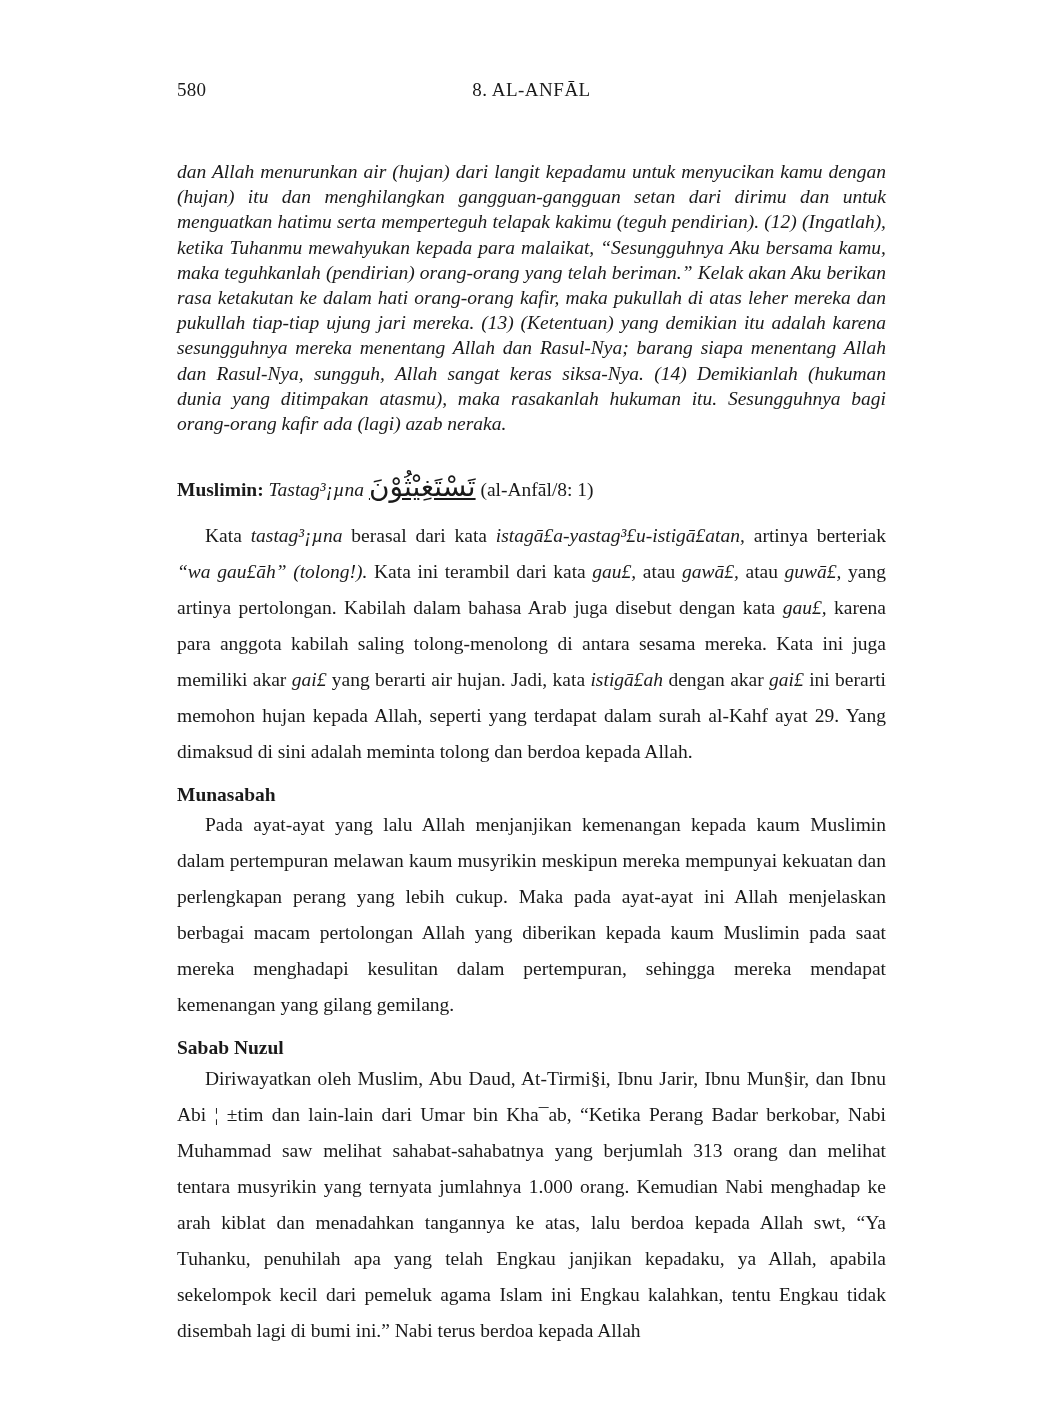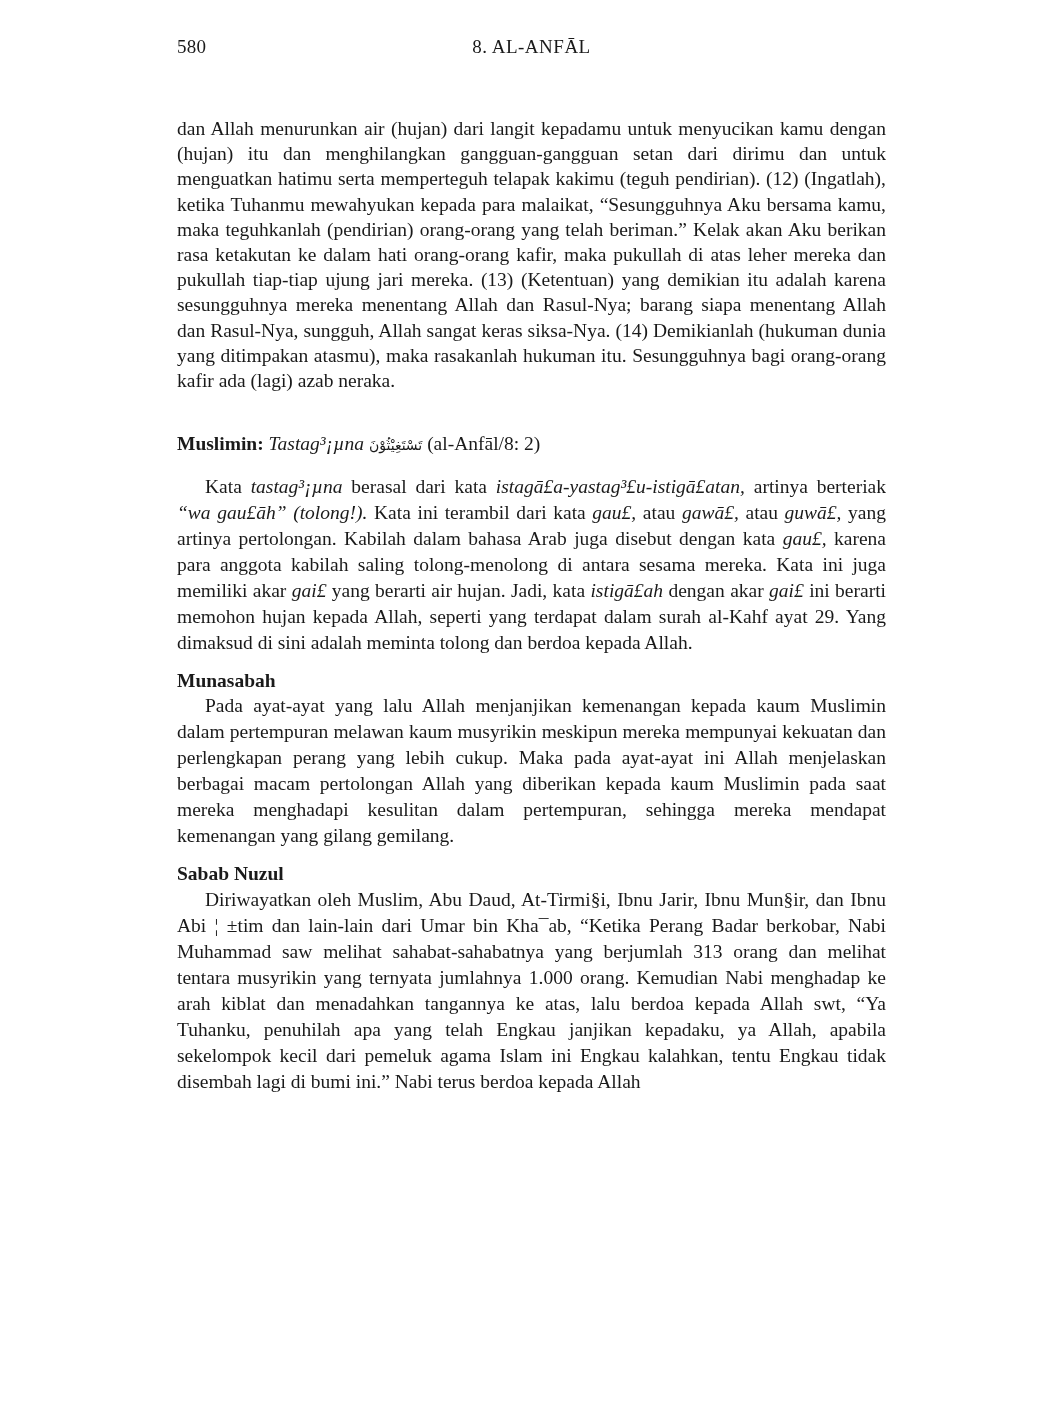--- a/index.html
+++ b/index.html
@@ -11,61 +11,63 @@
     width: 1063px;
     height: 1417px;
     overflow: hidden;
     font-family: "Liberation Serif", "DejaVu Serif", serif;
     color: #1a1a1a;
   }
   .page {
     box-sizing: border-box;
     width: 1063px;
     height: 1417px;
-    padding: 36px 177px 0 177px;
+    padding: 79px 177px 0 177px;
     background: #ffffff;
     border-radius: 32px;
   }
   .page-header {
     display: grid;
     grid-template-columns: 1fr auto 1fr;
     align-items: baseline;
     font-size: 19px;
     letter-spacing: 0.3px;
   }
   .page-header .hdr-left  { text-align: left; }
   .page-header .hdr-mid   { letter-spacing: 0.5px; }
   .page-header .hdr-right { text-align: right; }
 
   p, h3 { margin: 0; }
 
   .translation {
     margin-top: 58px;
+    font-style: italic;
     font-size: 19.5px;
     line-height: 25.2px;
     text-align: justify;
   }
 
   .kosakata-line {
     margin-top: 38px;
     font-size: 19.5px;
     line-height: 25px;
   }
   .kosakata-line .label { font-weight: bold; }
   .kosakata-line .term  { font-style: italic; }
   .kosakata-line .arabic {
     font-family: "DejaVu Sans", sans-serif;
-    font-size: 14px;
+    font-size: 28px;
     direction: rtl;
     unicode-bidi: isolate;
+    text-decoration: underline;
   }
 
   .body-para {
     font-size: 19.5px;
-    line-height: 26px;
+    line-height: 36px;
     text-align: justify;
     text-indent: 28px;
   }
   .body-para i { font-style: italic; }
 
   .kosakata-body { margin-top: 16px; }
 
   .section-heading {
     margin-top: 12px;
     font-size: 19.5px;
@@ -78,21 +80,21 @@
 
 <div class="page">
 
   <div class="page-header">
     <span class="hdr-left">580</span>
     <span class="hdr-mid">8. AL-ANFĀL</span>
   </div>
 
   <p class="translation">dan Allah menurunkan air (hujan) dari langit kepadamu untuk menyucikan kamu dengan (hujan) itu dan menghilangkan gangguan-gangguan setan dari dirimu dan untuk menguatkan hatimu serta memperteguh telapak kakimu (teguh pendirian). (12) (Ingatlah), ketika Tuhanmu mewahyukan kepada para malaikat, “Sesungguhnya Aku bersama kamu, maka teguhkanlah (pendirian) orang-orang yang telah beriman.” Kelak akan Aku berikan rasa ketakutan ke dalam hati orang-orang kafir, maka pukullah di atas leher mereka dan pukullah tiap-tiap ujung jari mereka. (13) (Ketentuan) yang demikian itu adalah karena sesungguhnya mereka menentang Allah dan Rasul-Nya; barang siapa menentang Allah dan Rasul-Nya, sungguh, Allah sangat keras siksa-Nya. (14) Demikianlah (hukuman dunia yang ditimpakan atasmu), maka rasakanlah hukuman itu. Sesungguhnya bagi orang-orang kafir ada (lagi) azab neraka.</p>
 
-  <p class="kosakata-line"><span class="label">Muslimin:</span> <span class="term">Tastag³¡µna</span> <span class="arabic">تَسْتَغِيْثُوْنَ</span> <span>(al-Anfāl/8: 2)</span></p>
+  <p class="kosakata-line"><span class="label">Muslimin:</span> <span class="term">Tastag³¡µna</span> <span class="arabic">تَسْتَغِيْثُوْنَ</span> <span>(al-Anfāl/8: 1)</span></p>
 
   <p class="body-para kosakata-body">Kata <i>tastag³¡µna</i> berasal dari kata <i>istagā£a-yastag³£u-istigā£atan,</i> artinya berteriak <i>“wa gau£āh” (tolong!).</i> Kata ini terambil dari kata <i>gau£,</i> atau <i>gawā£,</i> atau <i>guwā£,</i> yang artinya pertolongan. Kabilah dalam bahasa Arab juga disebut dengan kata <i>gau£,</i> karena para anggota kabilah saling tolong-menolong di antara sesama mereka. Kata ini juga memiliki akar <i>gai£</i> yang berarti air hujan. Jadi, kata <i>istigā£ah</i> dengan akar <i>gai£</i> ini berarti memohon hujan kepada Allah, seperti yang terdapat dalam surah al-Kahf ayat 29. Yang dimaksud di sini adalah meminta tolong dan berdoa kepada Allah.</p>
 
   <h3 class="section-heading">Munasabah</h3>
   <p class="body-para">Pada ayat-ayat yang lalu Allah menjanjikan kemenangan kepada kaum Muslimin dalam pertempuran melawan kaum musyrikin meskipun mereka mempunyai kekuatan dan perlengkapan perang yang lebih cukup. Maka pada ayat-ayat ini Allah menjelaskan berbagai macam pertolongan Allah yang diberikan kepada kaum Muslimin pada saat mereka menghadapi kesulitan dalam pertempuran, sehingga mereka mendapat kemenangan yang gilang gemilang.</p>
 
   <h3 class="section-heading">Sabab Nuzul</h3>
   <p class="body-para">Diriwayatkan oleh Muslim, Abu Daud, At-Tirmi§i, Ibnu Jarir, Ibnu Mun§ir, dan Ibnu Abi ¦ ±tim dan lain-lain dari Umar bin Kha¯ab, “Ketika Perang Badar berkobar, Nabi Muhammad saw melihat sahabat-sahabatnya yang berjumlah 313 orang dan melihat tentara musyrikin yang ternyata jumlahnya 1.000 orang. Kemudian Nabi menghadap ke arah kiblat dan menadahkan tangannya ke atas, lalu berdoa kepada Allah swt, “Ya Tuhanku, penuhilah apa yang telah Engkau janjikan kepadaku, ya Allah, apabila sekelompok kecil dari pemeluk agama Islam ini Engkau kalahkan, tentu Engkau tidak disembah lagi di bumi ini.” Nabi terus berdoa kepada Allah</p>
 
 </div>

